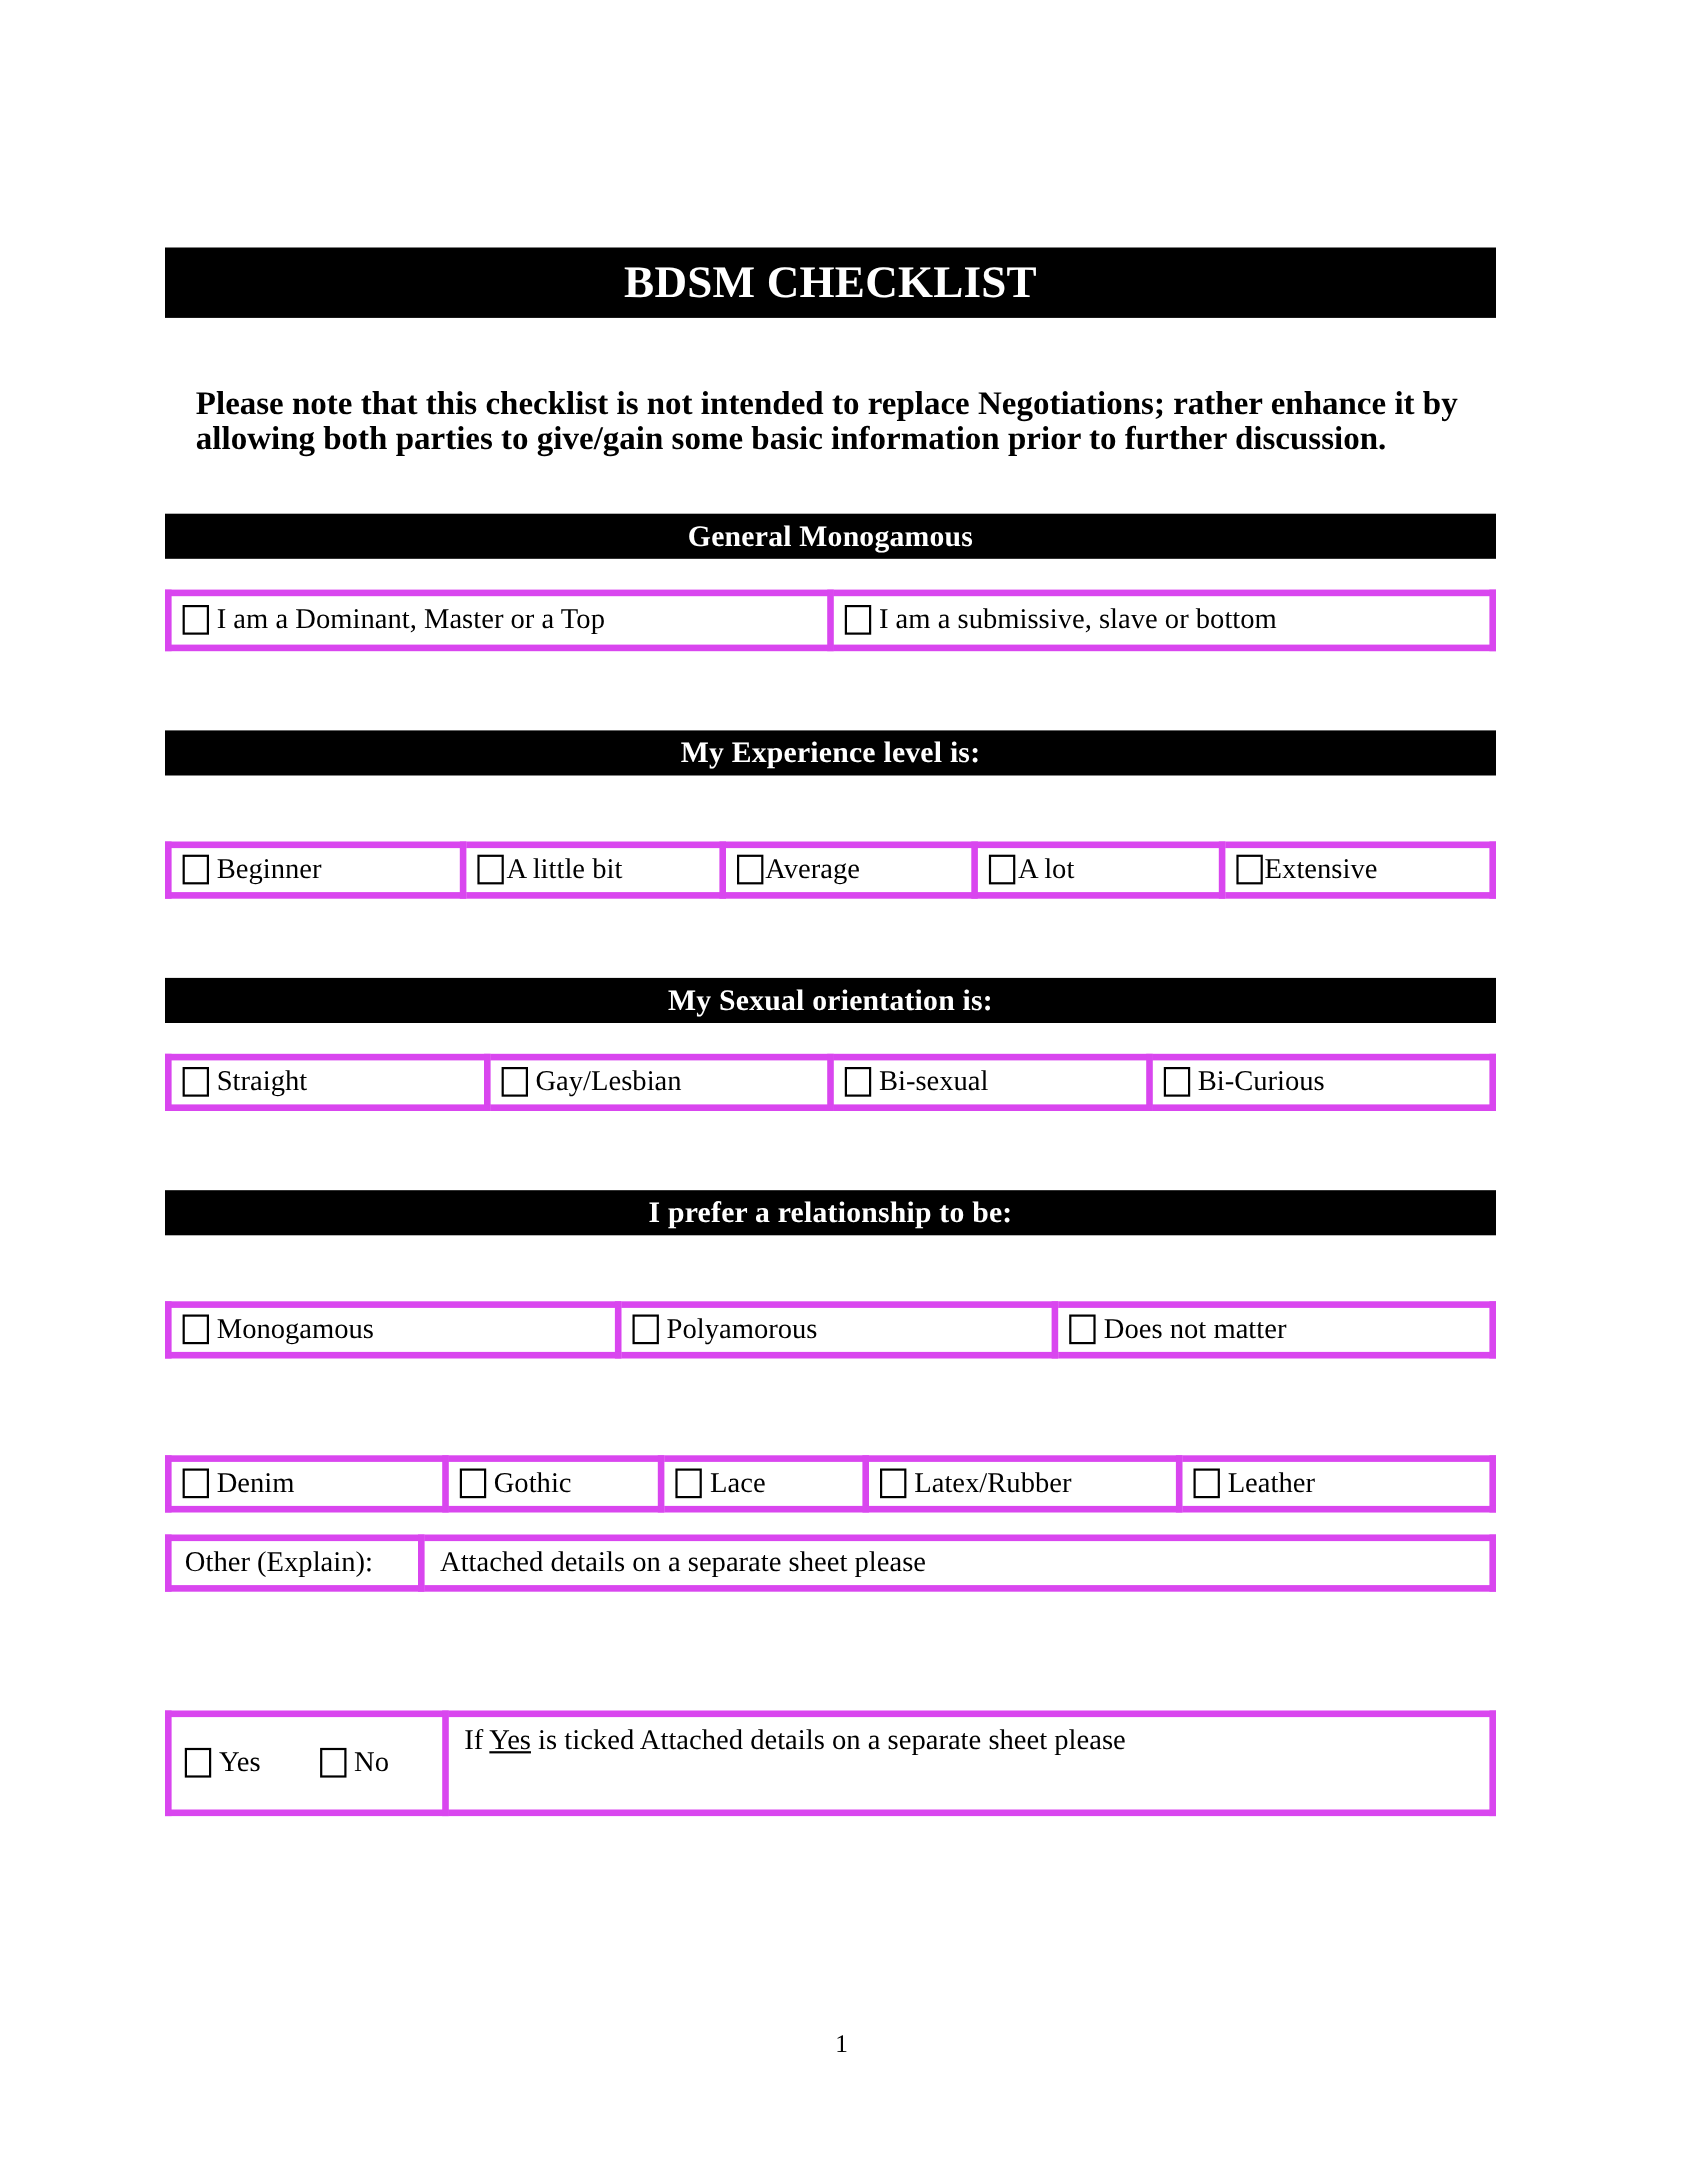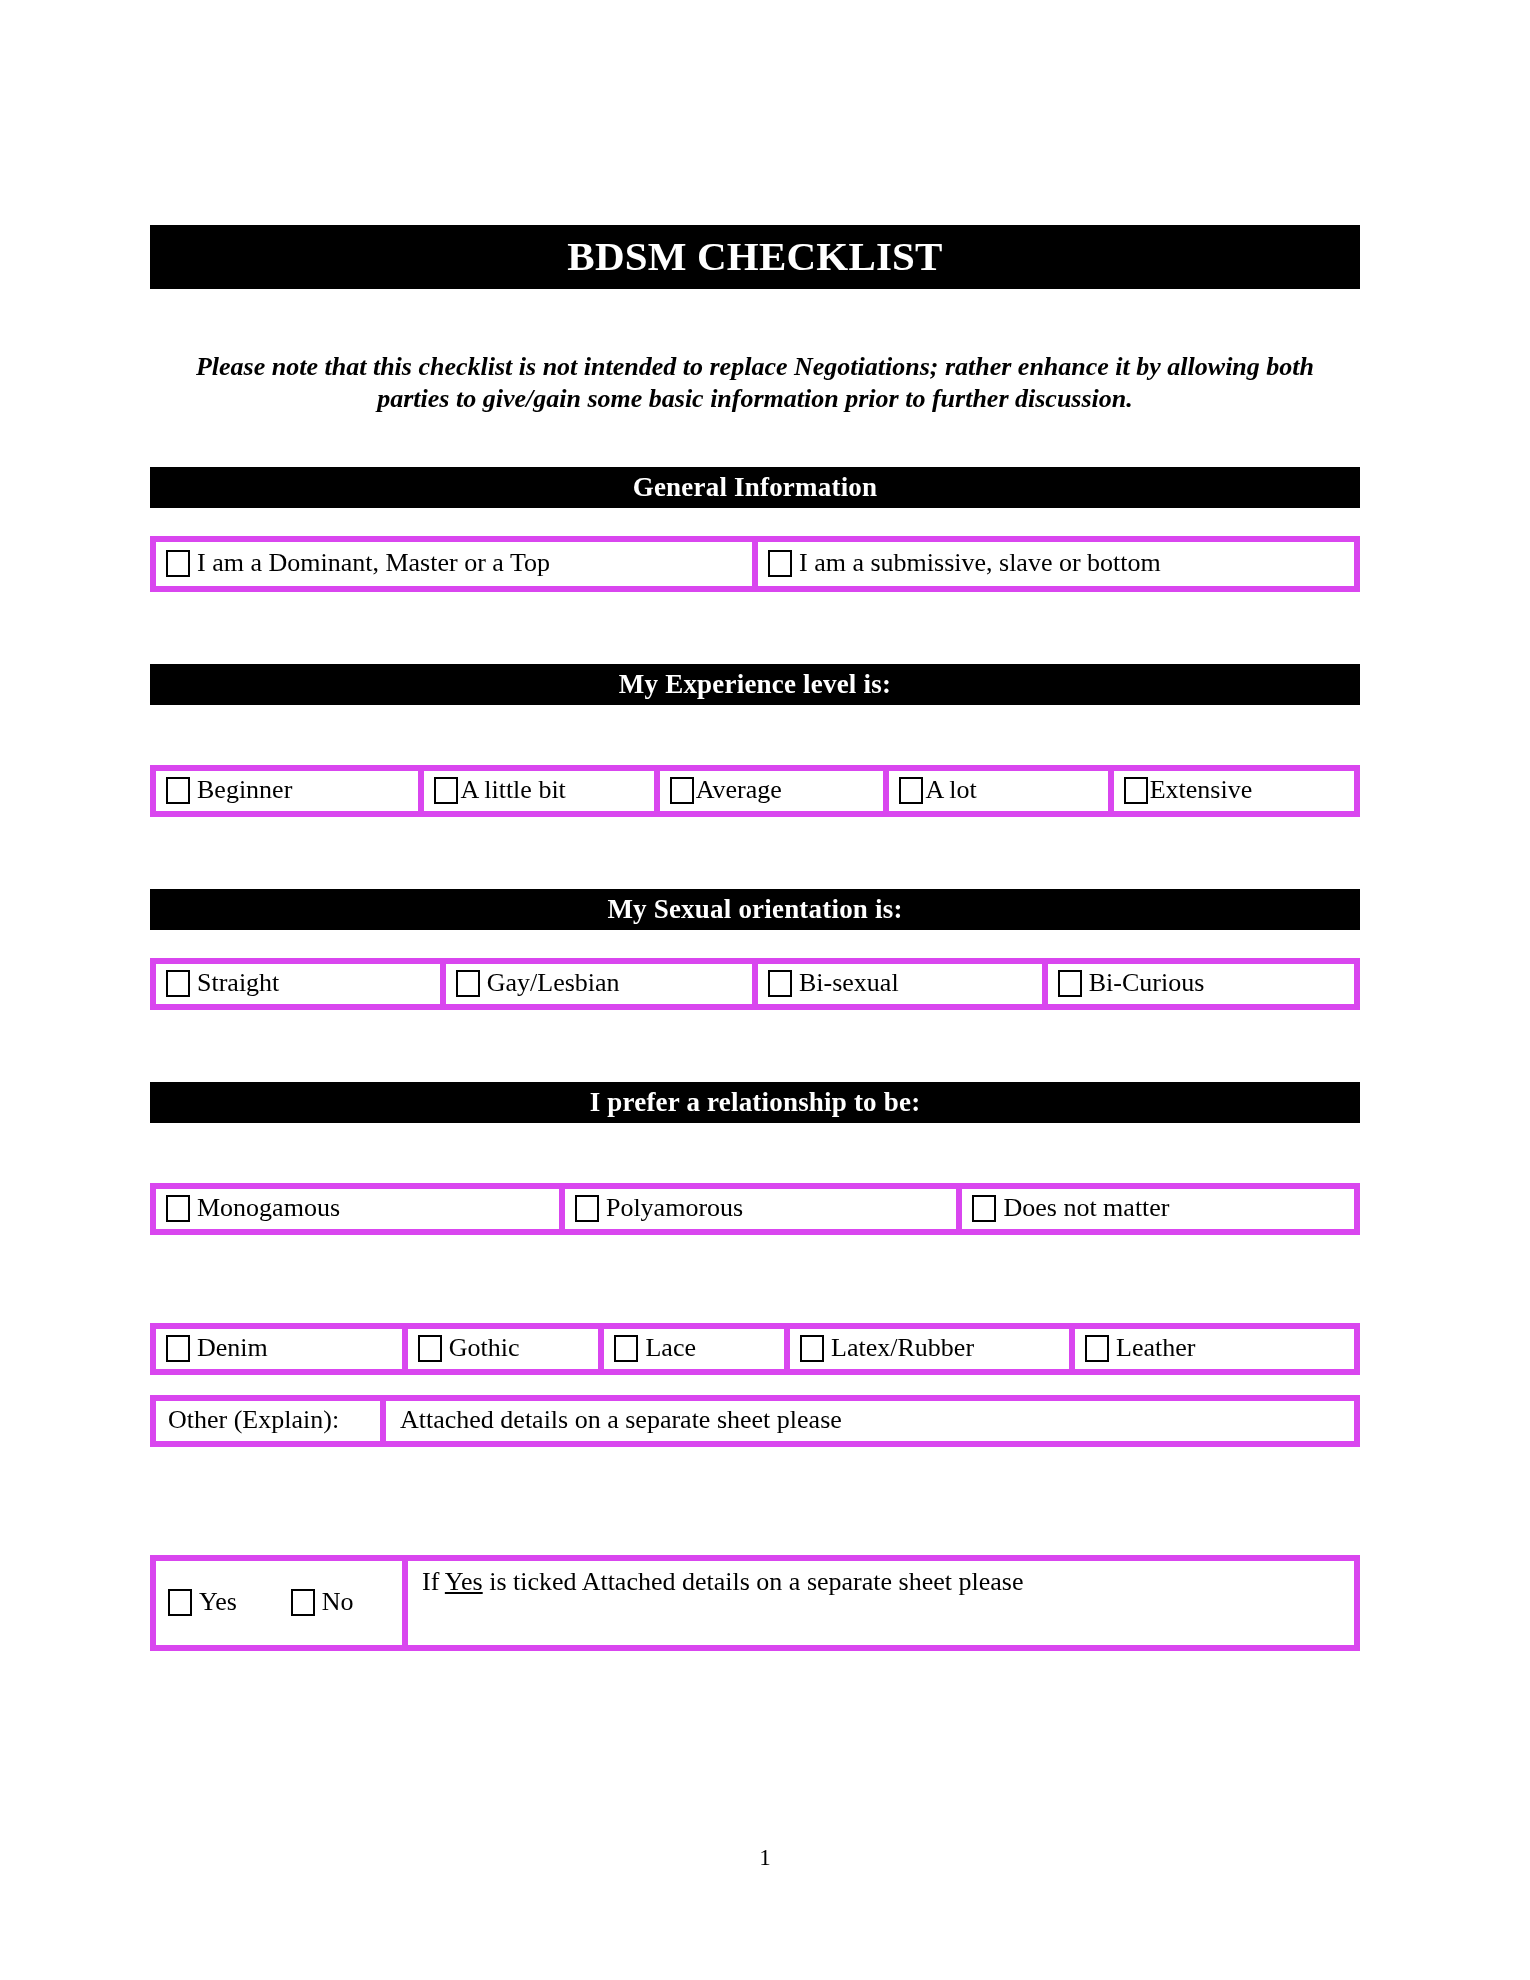--- a/index.html
+++ b/index.html
@@ -44,25 +44,24 @@
   }
   .section-bar {
     font-size: 27px;
     line-height: 36px;
     padding: 2px 0 3px 0;
   }
 
   
   .intro {
     margin: 62px 28px 0 28px;
-    font-size: 26px;
+    font-size: 30px;
     line-height: 32px;
     font-weight: bold;
-    text-align: center;
-    font-style: italic;
+    text-align: left;
   }
   .sp-20 { height: 20px; }
   .sp-28 { height: 28px; }
   .sp-52 { height: 52px; }
   .sp-60 { height: 60px; }
   .sp-72 { height: 72px; }
   .sp-80 { height: 80px; }
 
   
   table.opts {
@@ -141,21 +140,21 @@
 
 <div class="page">
   <div class="content">
 
     <div class="bar title-bar">BDSM CHECKLIST</div>
 
     <div class="intro">Please note that this checklist is not intended to replace Negotiations; rather enhance it by allowing both parties to give/gain some basic information prior to further discussion.</div>
 
     <div class="sp-52"></div>
 
-    <div class="bar section-bar">General Information</div>
+    <div class="bar section-bar">General Monogamous</div>
     <div class="sp-28"></div>
     <table class="opts two">
       <tbody>
           <tr>
         <td style="width:50%;">
           <span class="cell">
             <span class="cbx"></span>
             <span class="lbl">I am a Dominant, Master or a Top</span>
           </span>
         </td>

